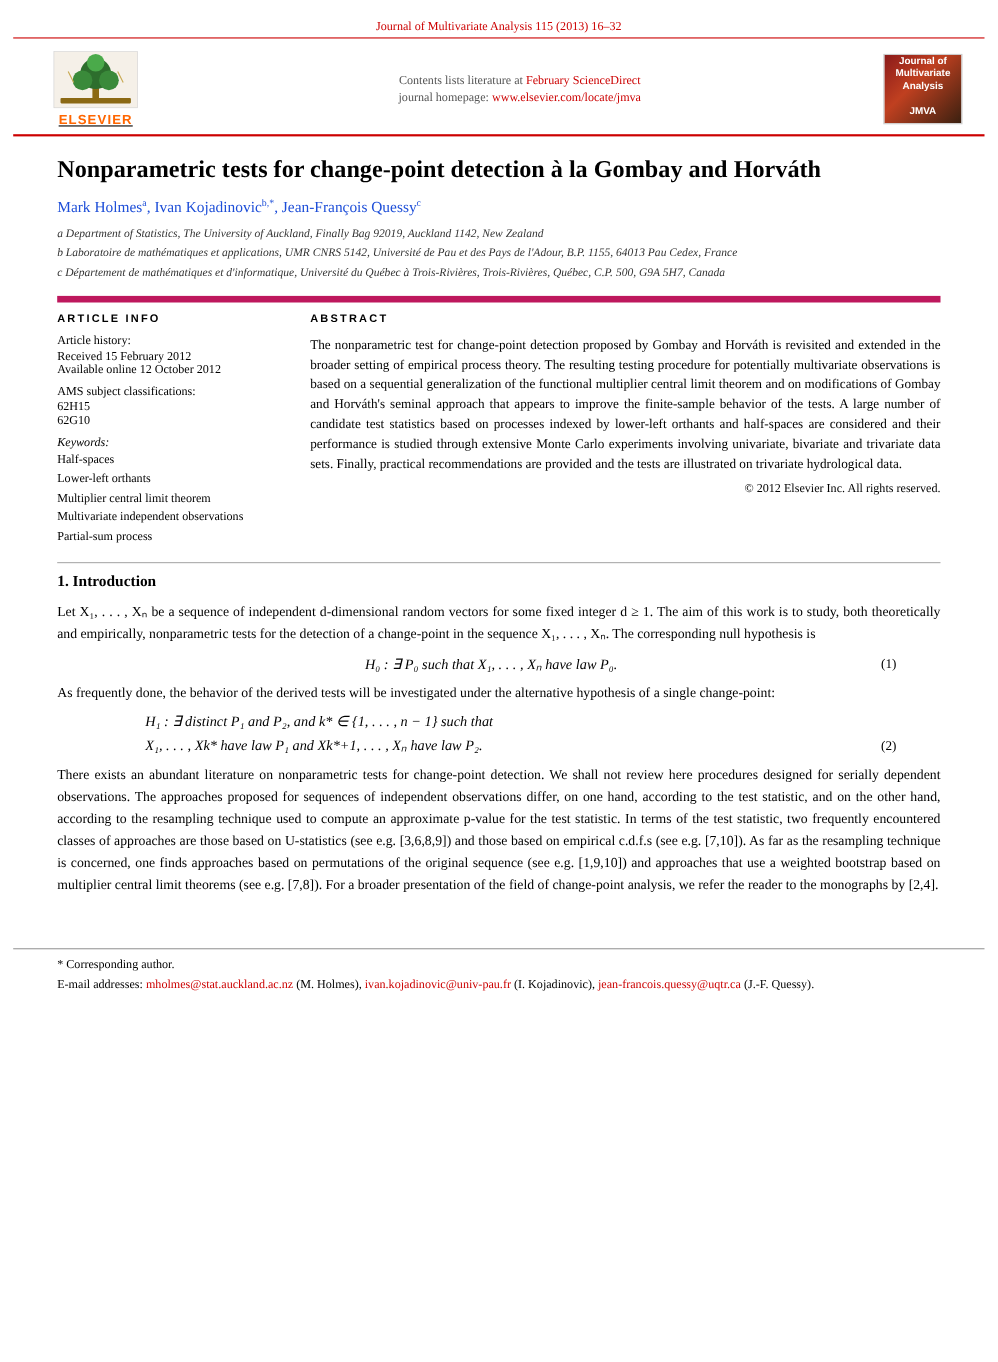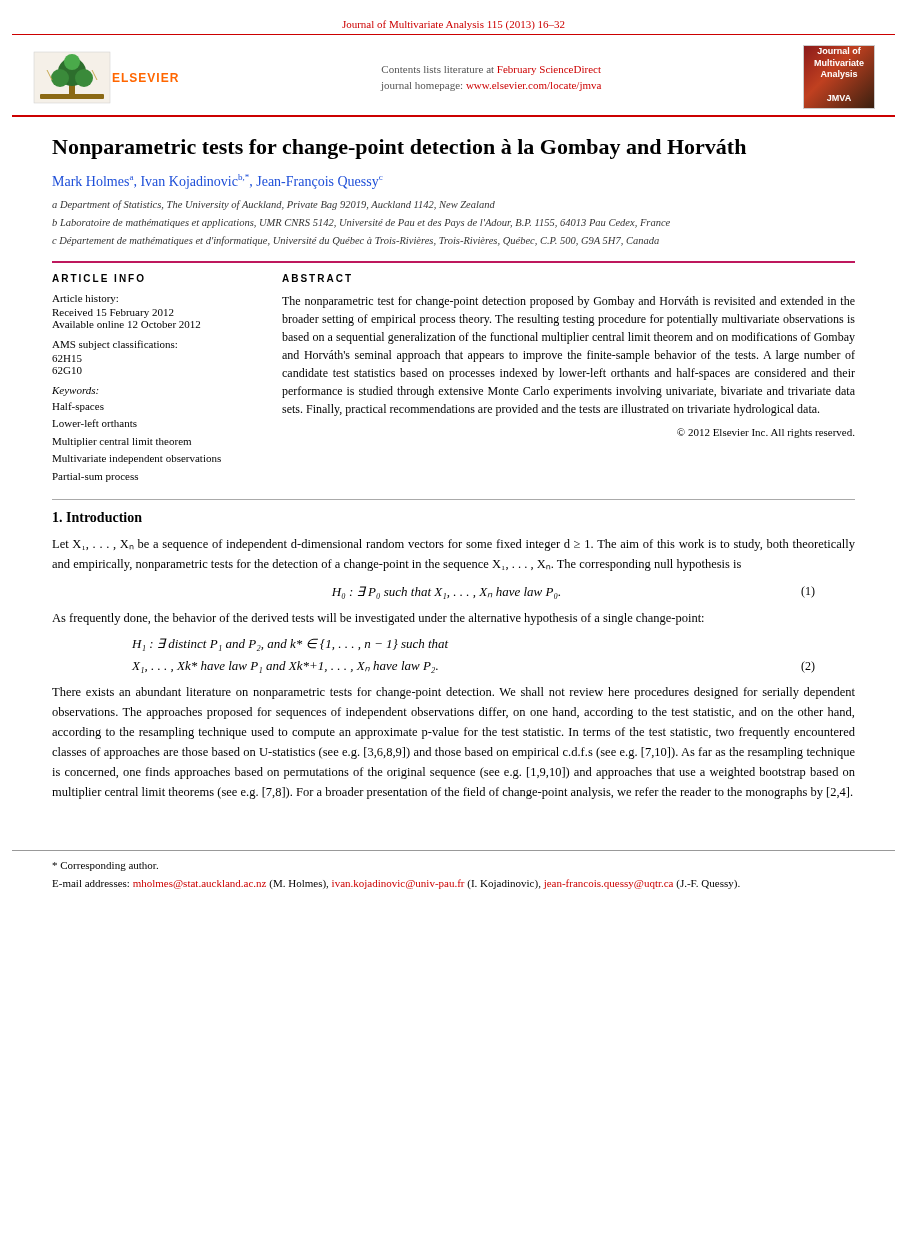--- a/index.html
+++ b/index.html
@@ -122,21 +122,21 @@
       margin-bottom: 12px;
       line-height: 1.5;
     }
     .affiliations p { margin-bottom: 2px; }
 
     
     .two-col {
       display: flex;
       gap: 20px;
       margin-bottom: 14px;
-      border-top: 2px solid #be185d;
+      border-top: 6px solid #be185d;
       padding-top: 10px;
     }
     .article-info {
       width: 210px;
       min-width: 210px;
       font-size: 11px;
     }
     .article-info h3 {
       font-size: 10px;
       letter-spacing: 2px;
@@ -245,22 +245,23 @@
     }
     .doi-line {
       font-size: 10.5px;
       color: #555;
       line-height: 1.6;
     }
 
     
     .logo-block {
       display: flex;
-      flex-direction: row;
+      flex-direction: column;
       align-items: center;
+      text-decoration: underline;
     }
     .logo-tree {
       display: inline-block;
       width: 80px;
       height: 55px;
     }
   </style>
 </head>
 <body>
 
@@ -320,21 +321,21 @@
 
     <div class="article-title">Nonparametric tests for change-point detection à la Gombay and Horváth</div>
 
     <div class="authors">
       <span>Mark Holmes</span><sup>a</sup>,
       <span>Ivan Kojadinovic</span><sup>b,*</sup>,
       <span>Jean-François Quessy</span><sup>c</sup>
     </div>
 
     <div class="affiliations">
-      <p>a Department of Statistics, The University of Auckland, Private Bag 92019, Auckland 1142, New Zealand</p>
+      <p>a Department of Statistics, The University of Auckland, Finally Bag 92019, Auckland 1142, New Zealand</p>
       <p>b Laboratoire de mathématiques et applications, UMR CNRS 5142, Université de Pau et des Pays de l'Adour, B.P. 1155, 64013 Pau Cedex, France</p>
       <p>c Département de mathématiques et d'informatique, Université du Québec à Trois-Rivières, Trois-Rivières, Québec, C.P. 500, G9A 5H7, Canada</p>
     </div>
 
     <div class="two-col">
 
       <div class="article-info">
         <h3>ARTICLE INFO</h3>
 
         <div class="section-label">Article history:</div>

